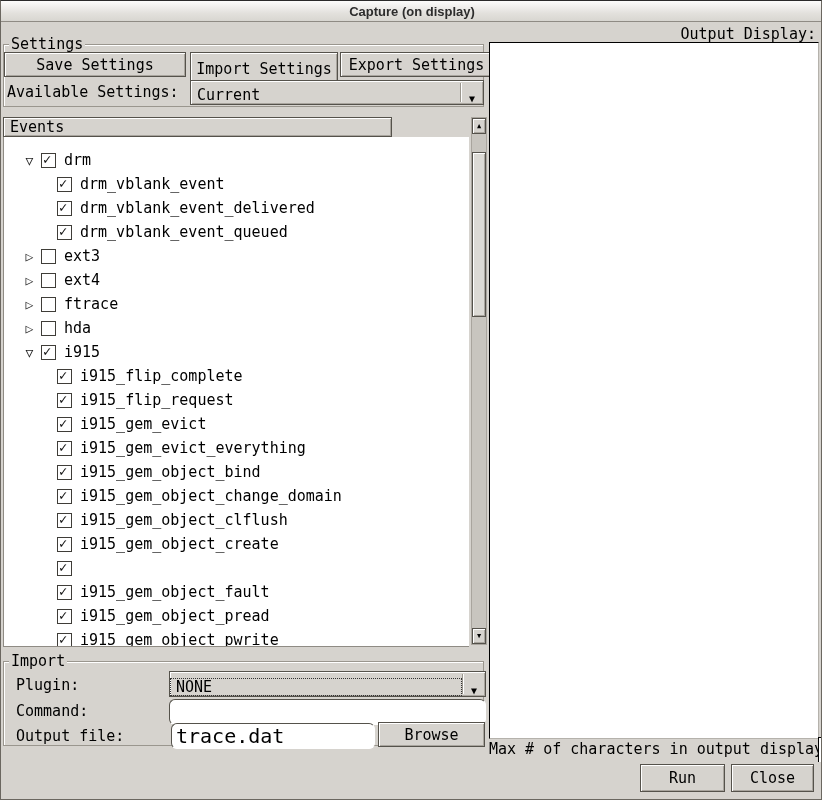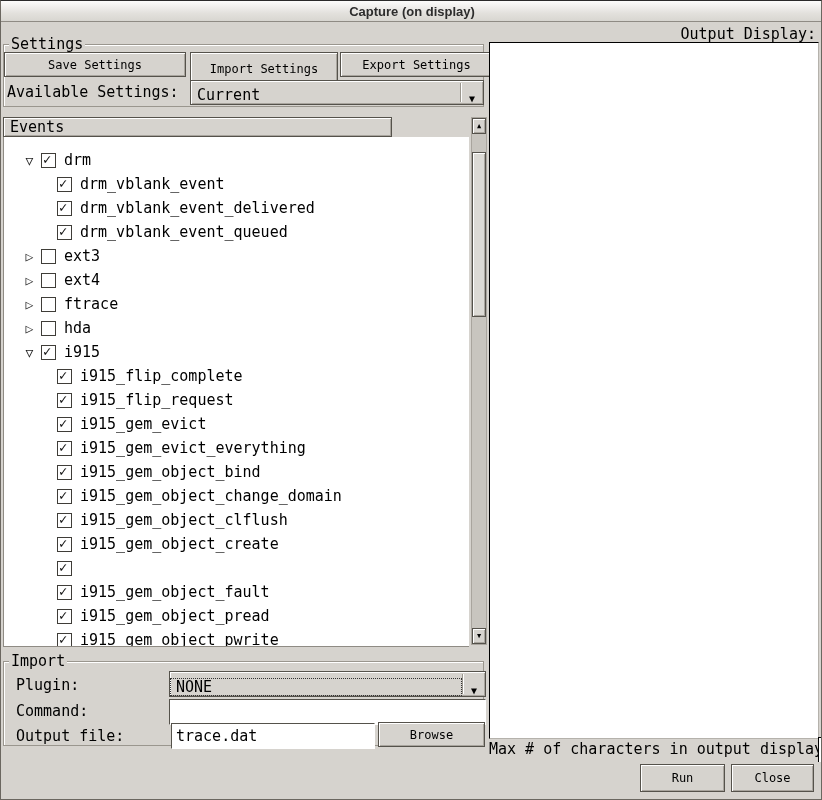--- a/index.html
+++ b/index.html
@@ -20,27 +20,27 @@
     display:flex; align-items:center; justify-content:center;
     font-family:"Liberation Sans", sans-serif; font-size:13px; font-weight:bold; color:#2d2d2d;
   }
 
   
   .btn {
     position:absolute; background:#d6d3ce;
     border:1px solid #55524b;
     box-shadow: inset 1px 1px 0 #ffffff, inset -1px -1px 0 #a9a59e;
     display:flex; align-items:center; justify-content:center;
-    font-family:inherit; font-size:12px; cursor:default;
+    font-family:inherit; font-size:15px; cursor:default;
   }
   .entry {
     position:absolute; background:#ffffff;
     border-top:1px solid #55524b; border-left:1px solid #55524b;
     border-bottom:1px solid #ffffff; border-right:1px solid #ffffff;
-    font-family:inherit; font-size:15px; padding:12px 4px; outline:none;
+    font-family:inherit; font-size:20px; padding:12px 4px; outline:none;border-radius:6px;
   }
   .combo {
     position:absolute; background:#d6d3ce;
     border:1px solid #55524b;
     box-shadow: inset 1px 1px 0 #ffffff, inset -1px -1px 0 #a9a59e;
     display:flex; align-items:flex-end;
   }
   .combo .combo-text { flex:1; padding-left:6px; white-space:nowrap; overflow:hidden; }
   .combo .combo-sep { width:1px; align-self:stretch; margin:2px 0; background:#9a968e; box-shadow:1px 0 0 #fff; }
   .combo .combo-arrow { width:22px; text-align:center; font-size:10px; line-height:10px; color:#000; }

